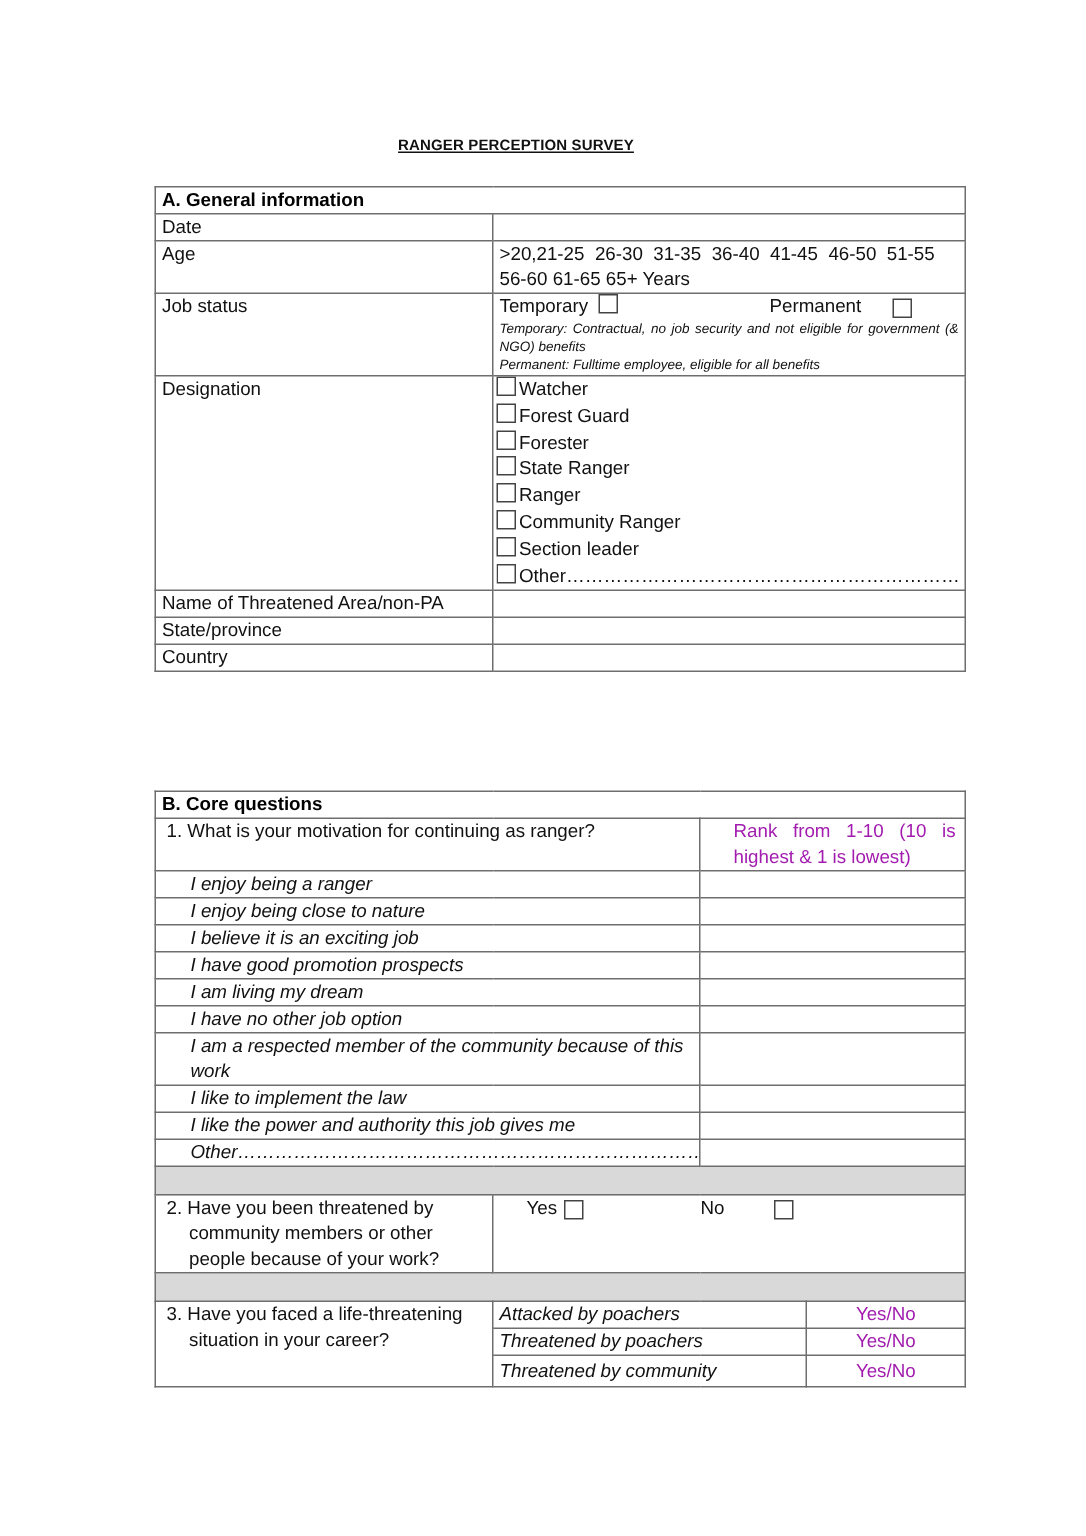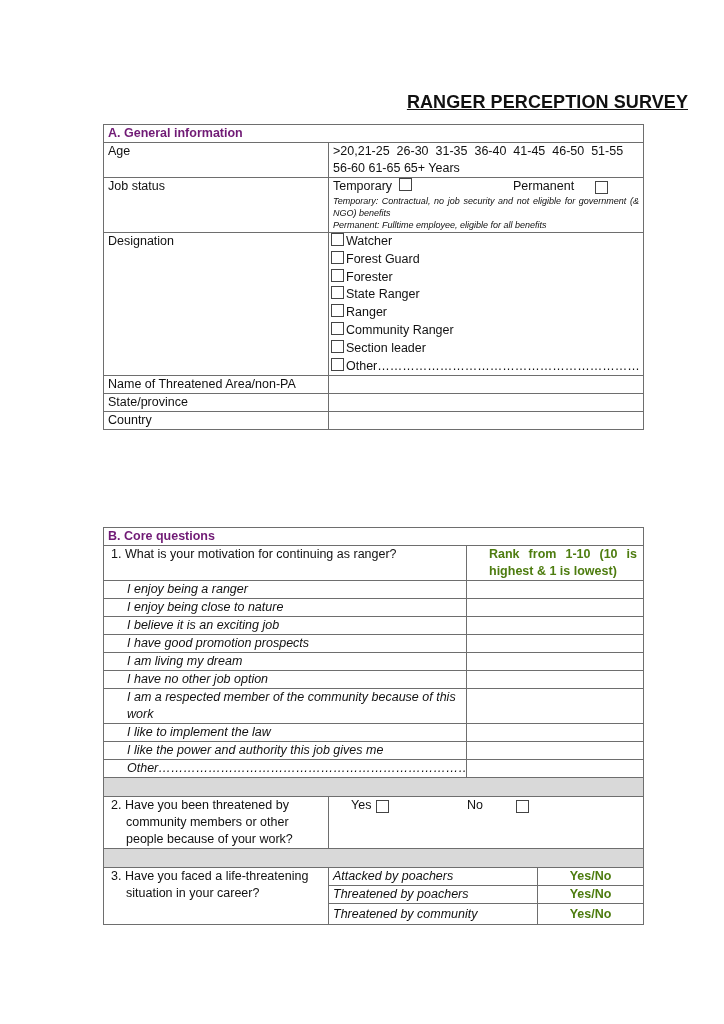--- a/index.html
+++ b/index.html
@@ -1,23 +1,23 @@
 <!DOCTYPE html>
 <html><head>
   <meta charset="utf-8">
   <style>
     html, body { margin:0; padding:0; background:#ffffff; }
     body { width:724px; height:1024px; position:relative; overflow:hidden;
       font-family:"Liberation Sans", sans-serif; color:#111; font-size:12.5px; }
-    .title { position:absolute; top:92px; left:0; width:688px; text-align:right;
-      font-weight:bold; font-size:18px; text-decoration:underline; letter-spacing:0.1px; }
+    .title { position:absolute; top:92px; left:0; width:688px; text-align:center;
+      font-weight:bold; font-size:10px; text-decoration:underline; letter-spacing:0.1px; }
     table.sv { position:absolute; left:103px; width:540px; border-collapse:collapse; table-layout:fixed; }
     table.sv td { border:1px solid #6e6e6e; padding:0 4px; vertical-align:top; line-height:17px; font-size:12.5px; }
-    .sec { color:#701a75; font-weight:bold; }
-    .blue { color:#4d7c0f; font-weight:bold; }
+    .sec { color:#000000; font-weight:bold; }
+    .blue { color:#a21caf; font-weight:normal; }
     .it { font-style:italic; }
     .small { font-style:italic; font-size:9px; line-height:12px; text-align:justify; }
     .box { display:inline-block; width:11px; height:11px; border:1px solid #444; vertical-align:-1px; margin-right:2px; background:#fff; }
     .gray td { background:#d9d9d9; height:18px; }
     .ind { padding-left:23px !important; }
     .qn { padding-left:22px !important; text-indent:-15px; }
     .opt { display:block; line-height:17.8px; }
     .ctr { text-align:center; }
   </style>
 </head>
@@ -26,20 +26,24 @@
 <div class="title">RANGER PERCEPTION SURVEY</div>
 
 <table class="sv" style="top:124px;">
   <colgroup>
       <col style="width:225px">
       <col style="width:315px">
     </colgroup>
   <tbody>
       <tr>
     <td colspan="2" class="sec">A. General information</td>
+  </tr>
+  <tr>
+    <td>Date</td>
+    <td></td>
   </tr>
   <tr>
     <td>Age</td>
     <td style="white-space:pre;"><span>&gt;20,21-25  26-30  31-35  36-40  41-45  46-50  51-55</span><br><span>56-60 61-65 65+ Years</span></td>
   </tr>
   <tr>
     <td>Job status</td>
     <td style="padding-bottom:1px;">
       <div style="position:relative; height:17px;">
         <span>Temporary</span>

